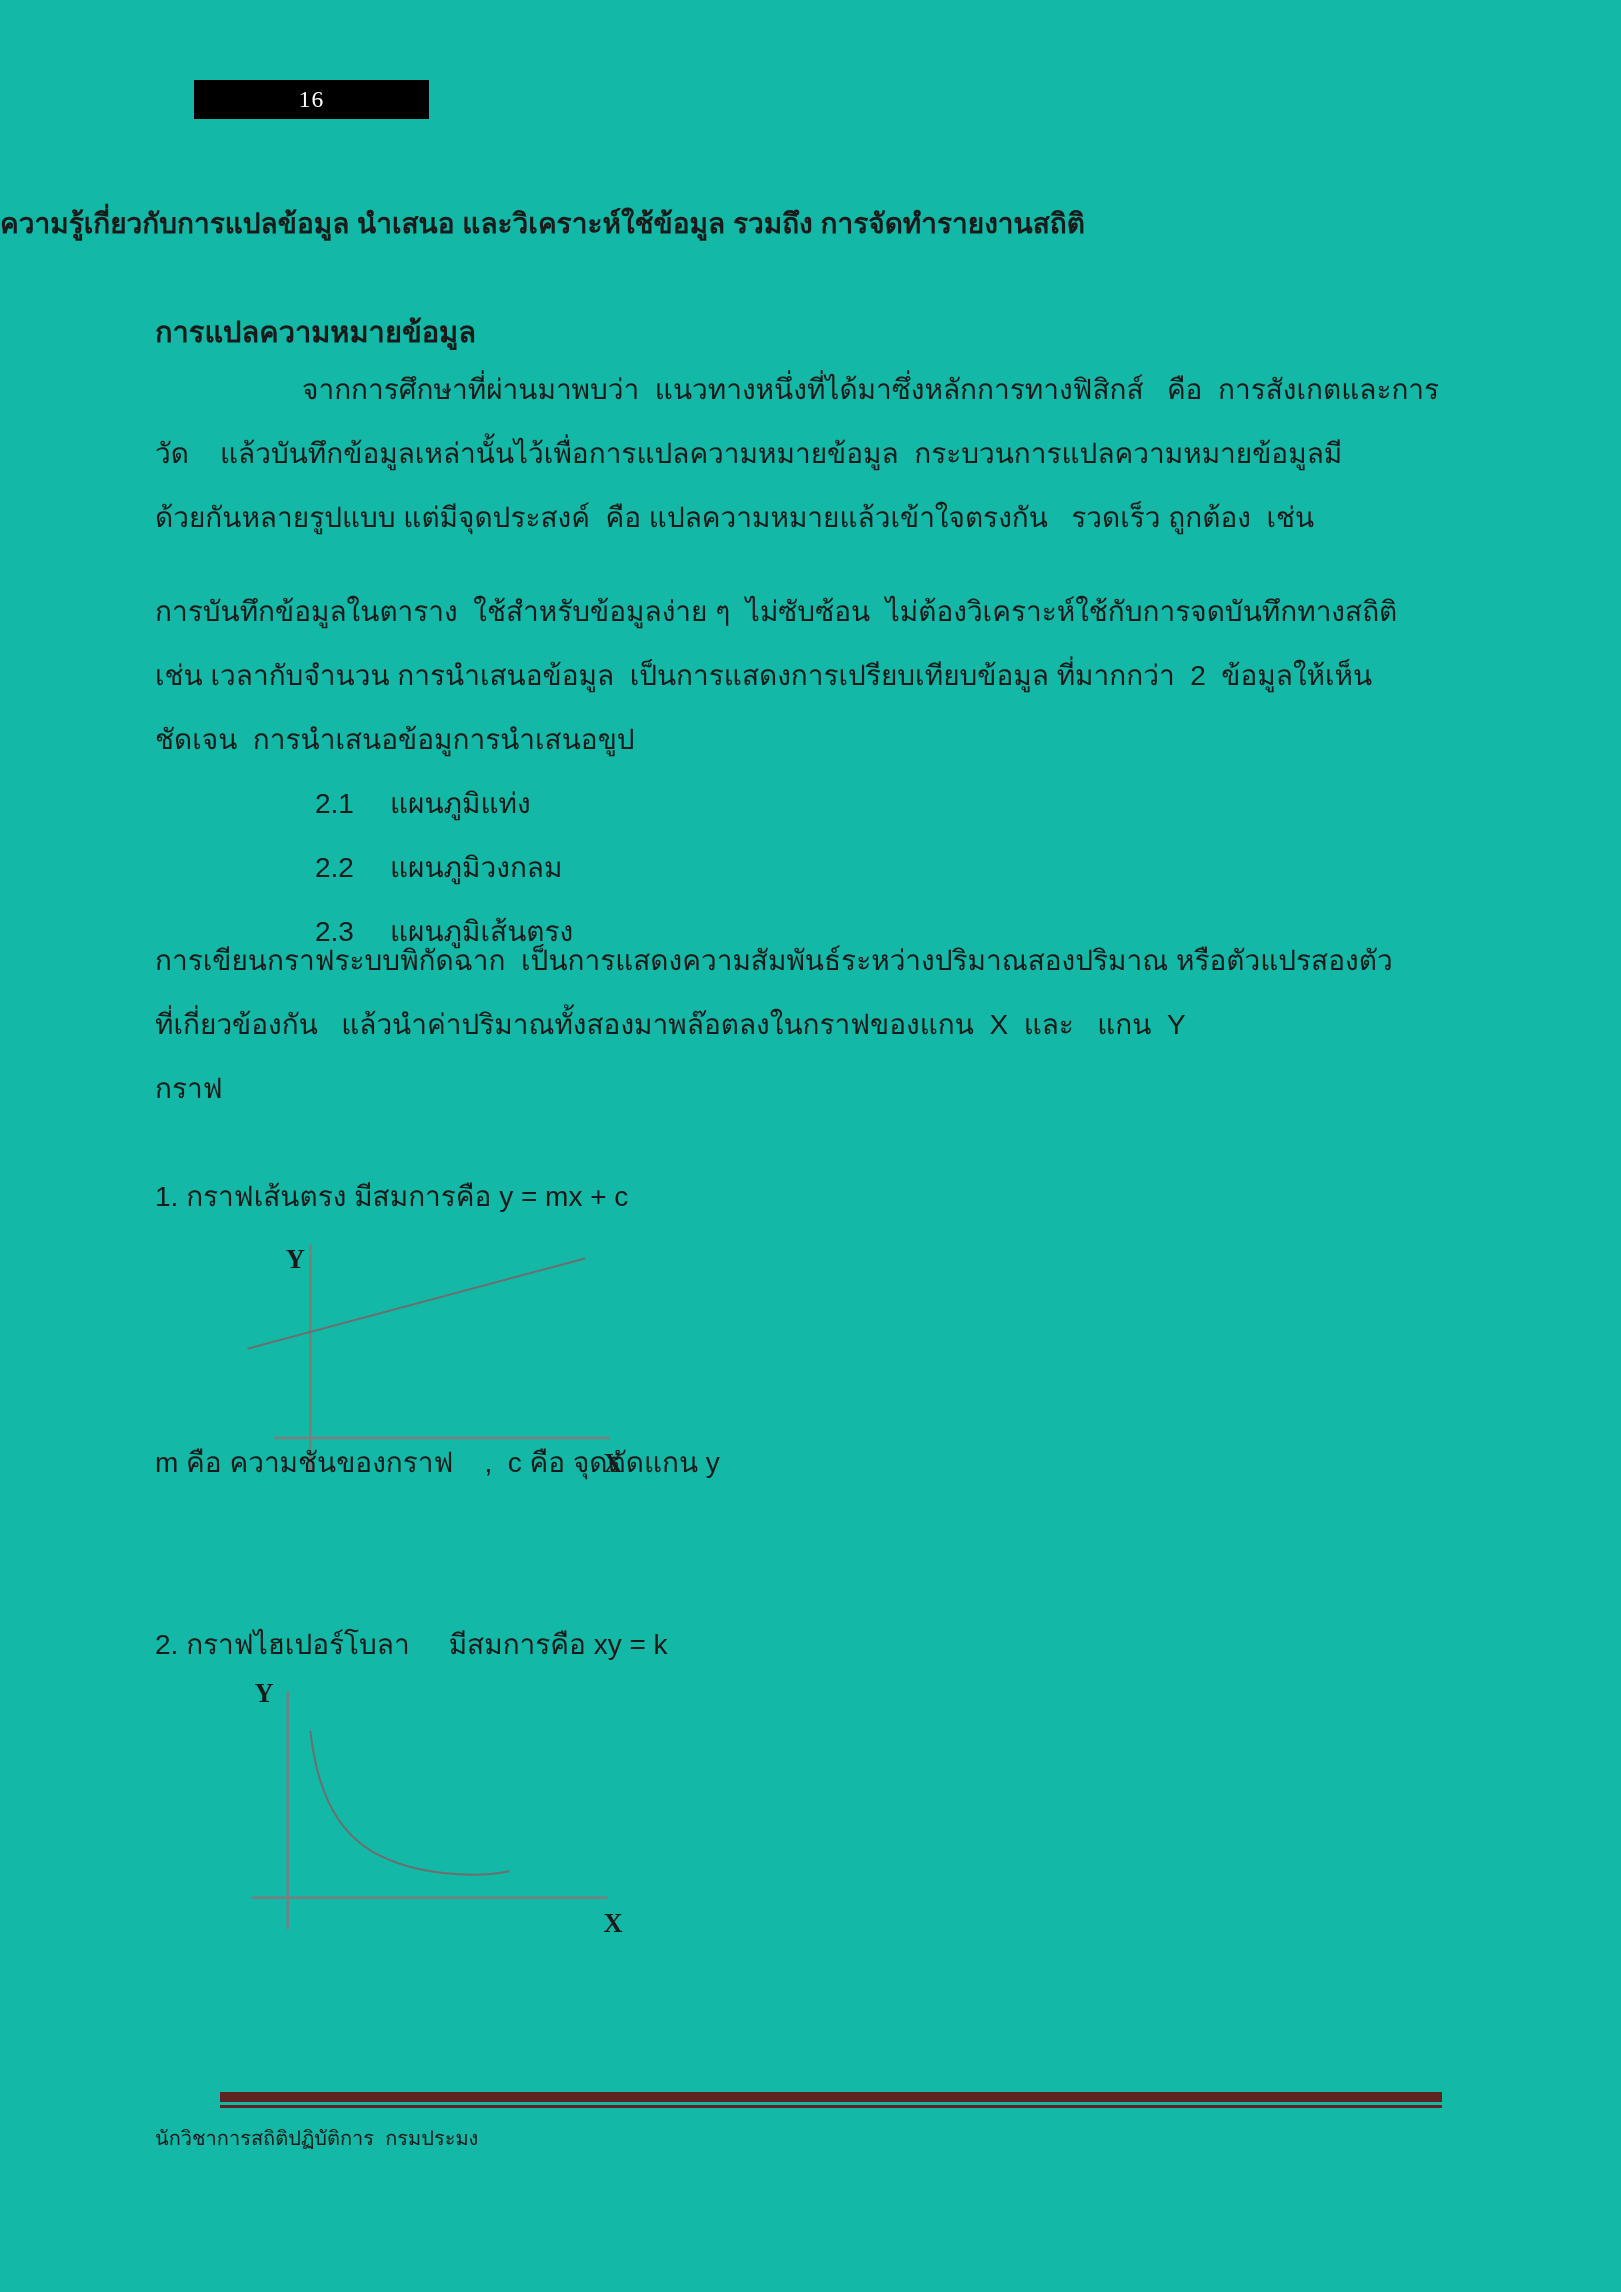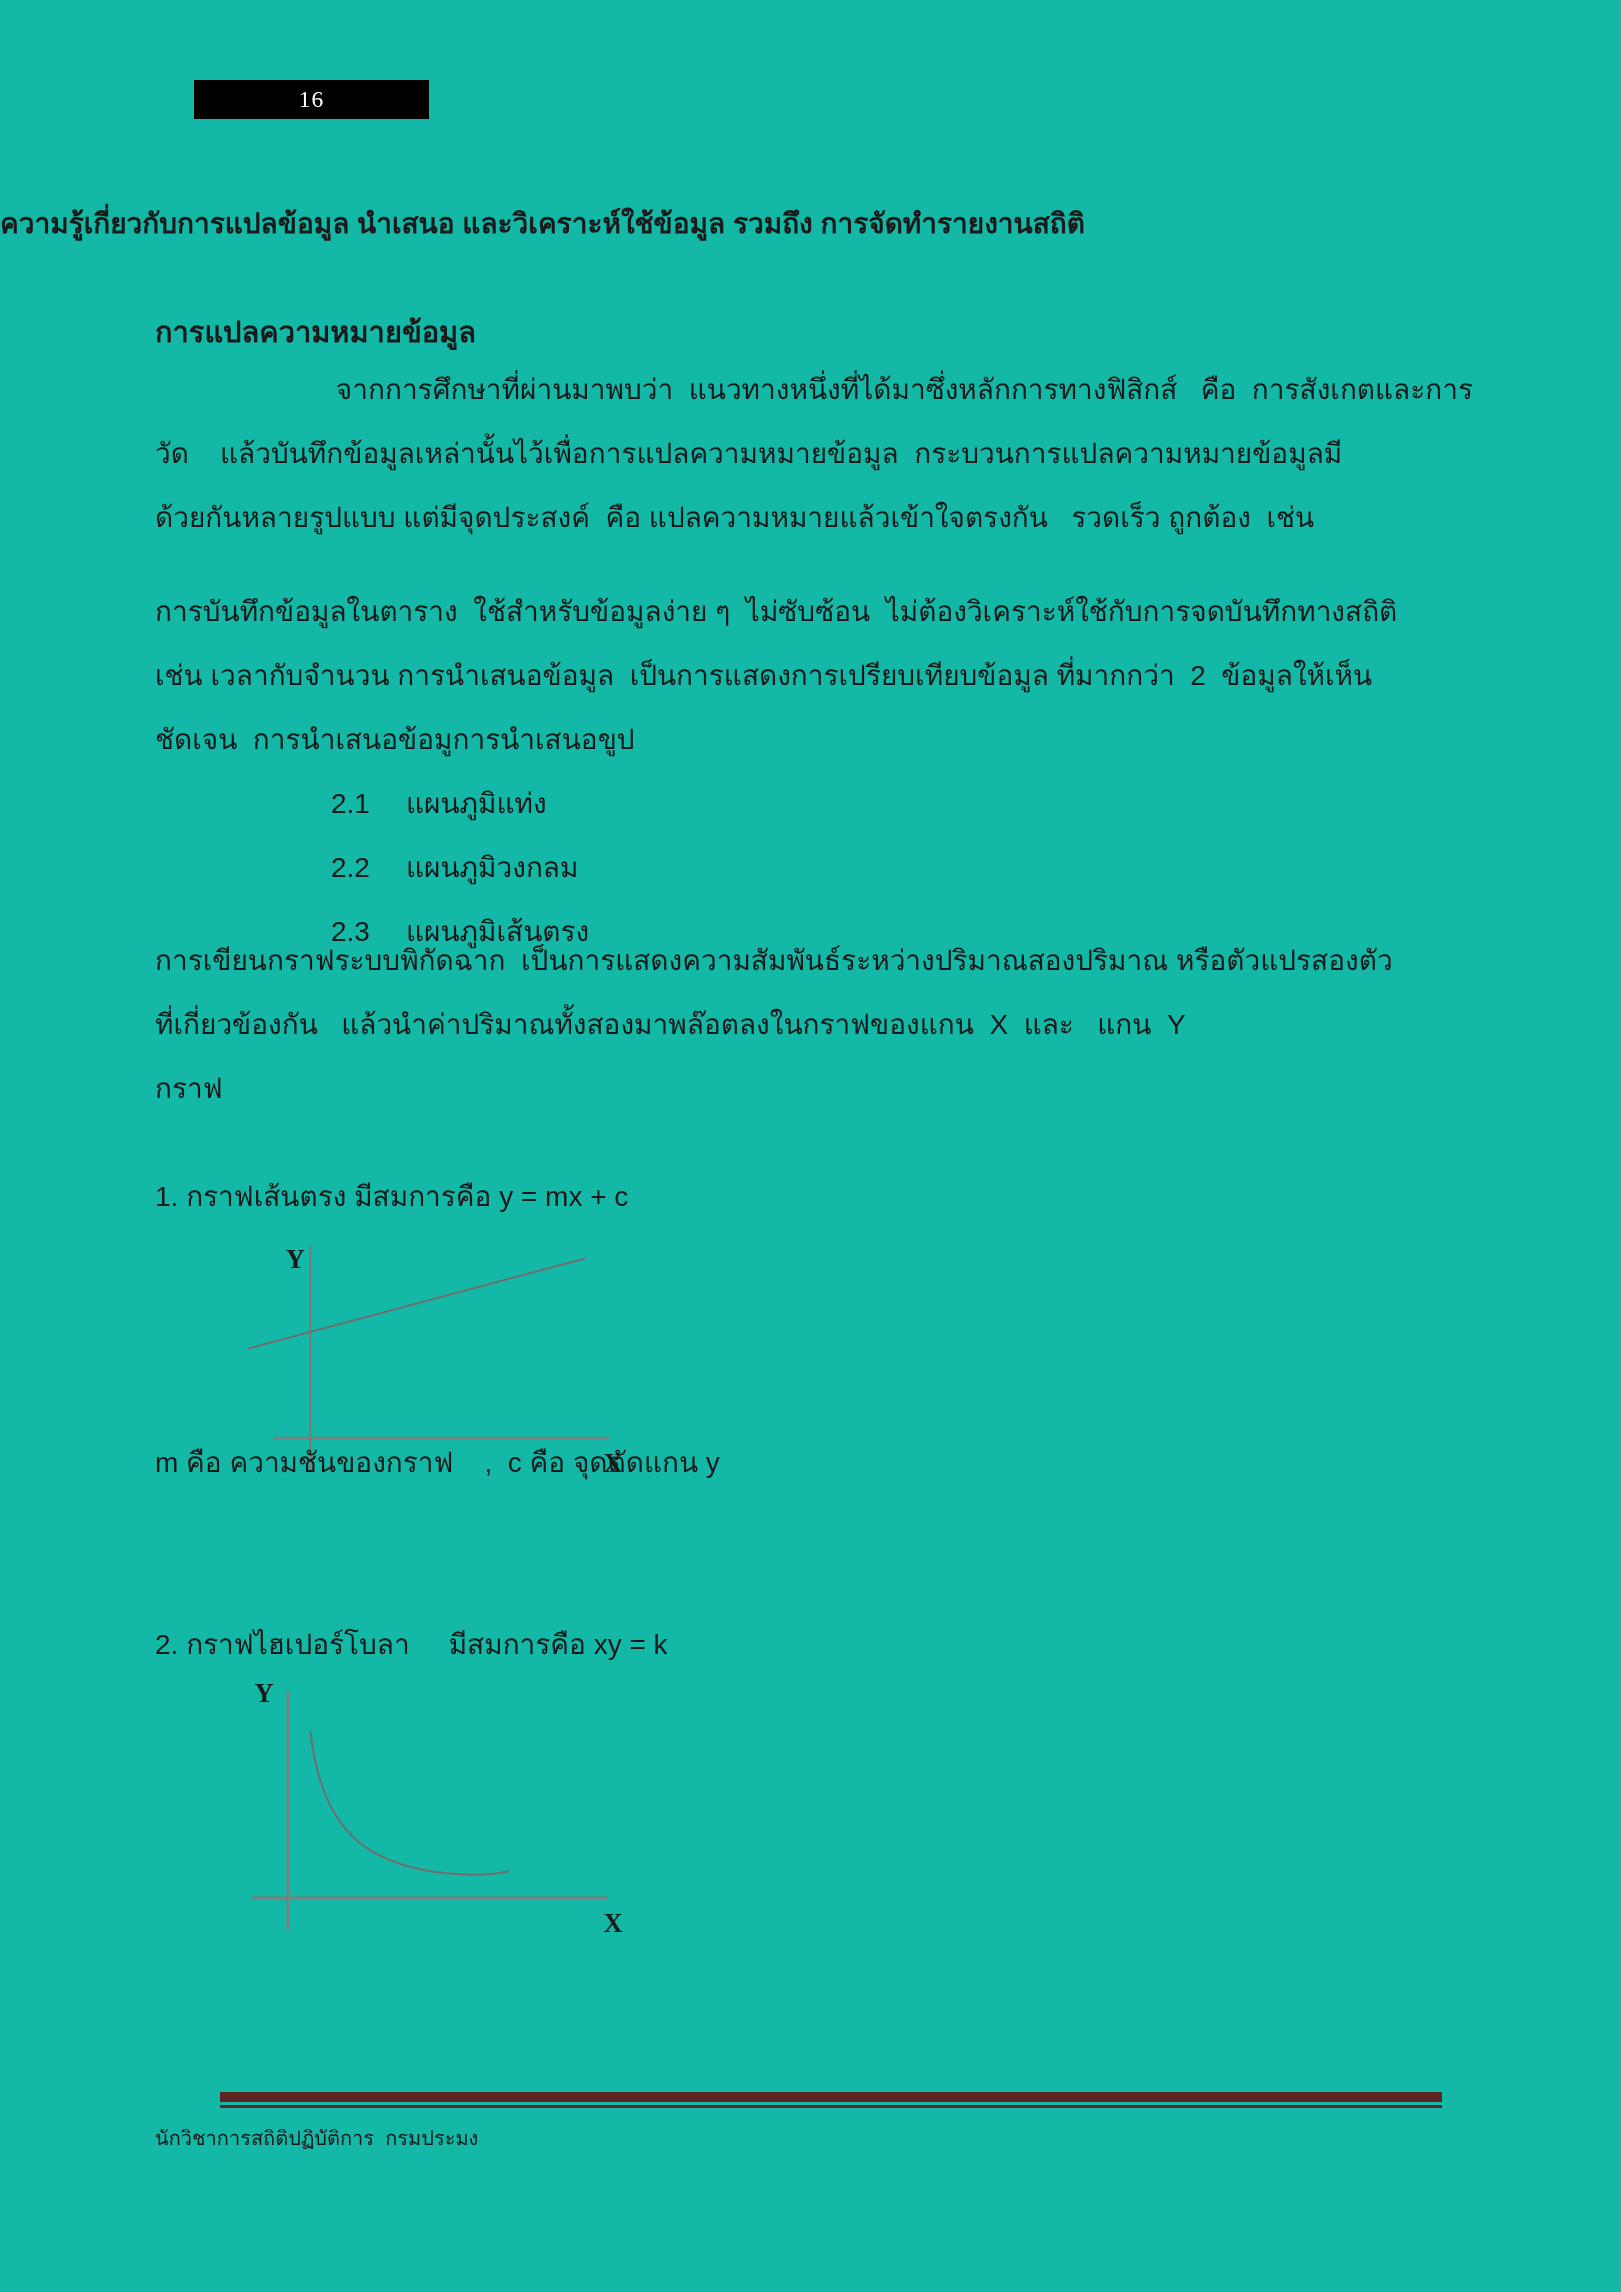--- a/index.html
+++ b/index.html
@@ -23,25 +23,25 @@
     text-align:left;font-weight:bold;font-size:28px;white-space:pre-wrap;
   }
   .section-heading{
     position:absolute;left:155px;top:309px;
     font-weight:bold;font-size:29px;white-space:pre-wrap;
   }
   .para{position:absolute;left:155px;width:1318px;}
   .para .tline{
     font-size:28px;line-height:64px;white-space:pre-wrap;
   }
-  .indent{ text-indent:147px;text-align:right; }
+  .indent{ text-indent:147px; }
   #para1{top:358px;}
   #para2{top:580px;}
   #para3{top:929px;}
-  .list-block{position:absolute;left:331px;top:772px;}
+  .list-block{position:absolute;left:315px;top:772px;}
   .list-row{display:flex;font-size:28px;line-height:64px;}
   .list-row .num{width:75px;}
   .list-row .lbl{white-space:pre-wrap;}
   .fig-caption{
     position:absolute;left:155px;font-size:28px;white-space:pre-wrap;
   }
   #caption1{top:1174px;}
   #slope-note{top:1440px;}
   #caption2{top:1622px;}
   .figure{position:absolute;left:225px;width:461px;height:265px;}

